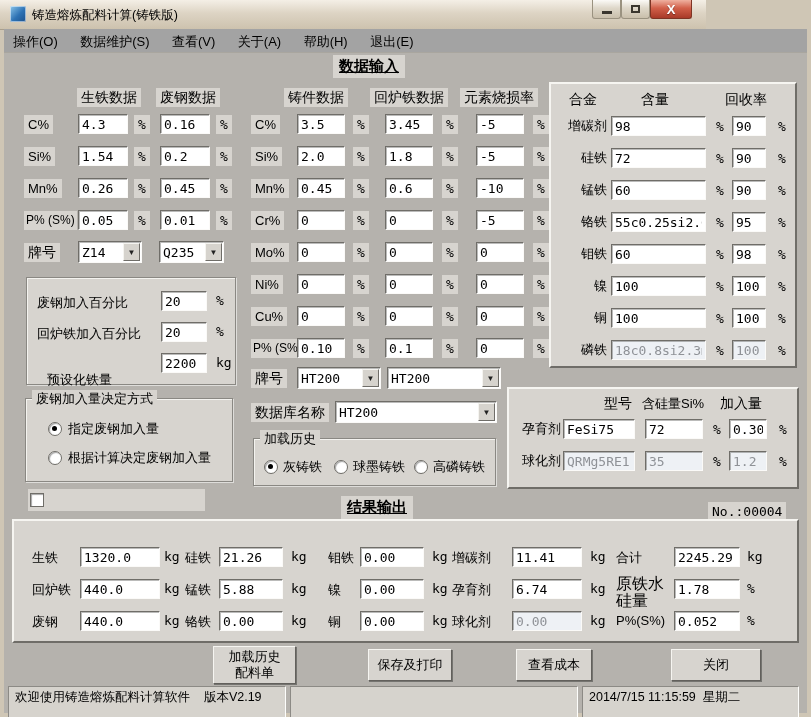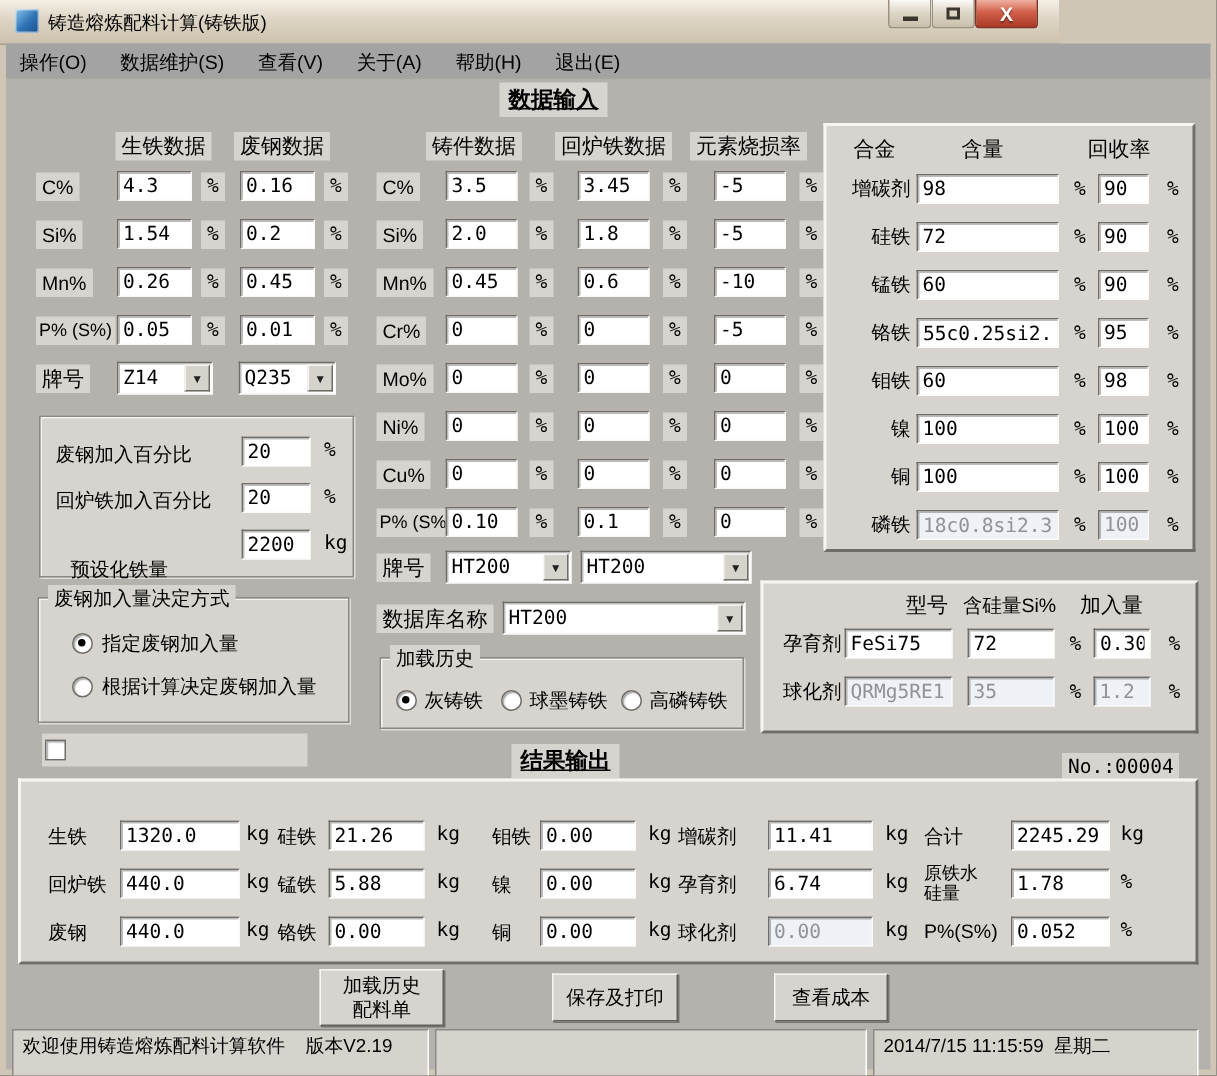--- a/index.html
+++ b/index.html
@@ -39,21 +39,21 @@
   .aglbl{width:46px;text-align:right;margin-right:2px;font-size:13px;flex:none;}
   .phdr{position:absolute;font-size:14px;white-space:nowrap;}
   .prow-lbl{position:absolute;left:10px;top:3px;font-size:13px;white-space:nowrap;}
   .prow-in{position:absolute;left:134px;top:0;width:46px;}
   .prow-u{position:absolute;left:189px;top:2px;font-family:"DejaVu Sans Mono",monospace;font-size:13px;}
   .radio{width:12px;height:12px;border-radius:50%;background:#fff;border:1px solid #6f6d68;box-shadow:inset 1px 1px 1px rgba(0,0,0,.35);position:relative;flex:none;box-sizing:content-box;}
   .radio.sel::after{content:"";position:absolute;left:3px;top:3px;width:5px;height:5px;border-radius:50%;background:#000;}
   .checkbox{width:12px;height:12px;background:#fff;border:1px solid #6f6d68;box-shadow:inset 1px 1px 1px rgba(0,0,0,.35);flex:none;}
   .rlbl{font-size:13px;margin-left:6px;white-space:nowrap;}
   .rc{position:absolute;top:2px;font-size:13px;white-space:nowrap;}
-  .rc2{line-height:1.05;font-size:12px;top:-3px;white-space:pre-line;}
+  .rc2{line-height:1.05;font-size:16px;top:-3px;white-space:pre-line;}
   .rin{position:absolute;top:0;}
   .runit{position:absolute;top:2px;font-family:"DejaVu Sans Mono",monospace;font-size:13px;}
   .btn{position:absolute;display:flex;align-items:center;justify-content:center;background:#d7d4cf;font-size:13px;text-align:center;box-sizing:border-box;border:1px solid;border-color:#f6f5f1 #62605c #62605c #f6f5f1;box-shadow:1px 1px 0 rgba(40,40,38,.45);white-space:pre-line;line-height:1.2;}
   .btn-default{box-shadow:0 0 0 1px #44423e;outline:1px dotted #333;outline-offset:-5px;}
   .sp{position:absolute;top:686px;height:36px;box-sizing:border-box;background:#d6d3cd;border:1px solid;border-color:#8c8a85 #fdfdfb #fdfdfb #8c8a85;font-size:12.5px;line-height:20px;padding:0 6px;white-space:pre;overflow:hidden;}
 </style>
 </head>
 <body>
 
 <div class="window">
@@ -413,18 +413,19 @@
       <span class="rc" style="left:602px;">P%(S%)</span>
       <input class="in rin" style="left: 660px; width: 66px;" value="0.052">
       <span class="runit" style="left:733px;">%</span>
     </div>
   </div>
 
   <div class="btn" style="left:213px;top:646px;width:83px;height:38px;">加载历史
 配料单</div>
   <div class="btn" style="left:516px;top:649px;width:76px;height:32px;">查看成本</div>
   <div class="btn" style="left:368px;top:649px;width:84px;height:32px;">保存及打印</div>
+  <div class="btn" style="left:671px;top:649px;width:90px;height:32px;">关闭</div>
 
   <div class="sp" style="left:8px;width:278px;">欢迎使用铸造熔炼配料计算软件    版本V2.19</div>
   <div class="sp" style="left:290px;width:288px;"></div>
   <div class="sp" style="left:582px;width:217px;">2014/7/15 11:15:59  星期二</div>
 
 </div>
 
 </body></html>

